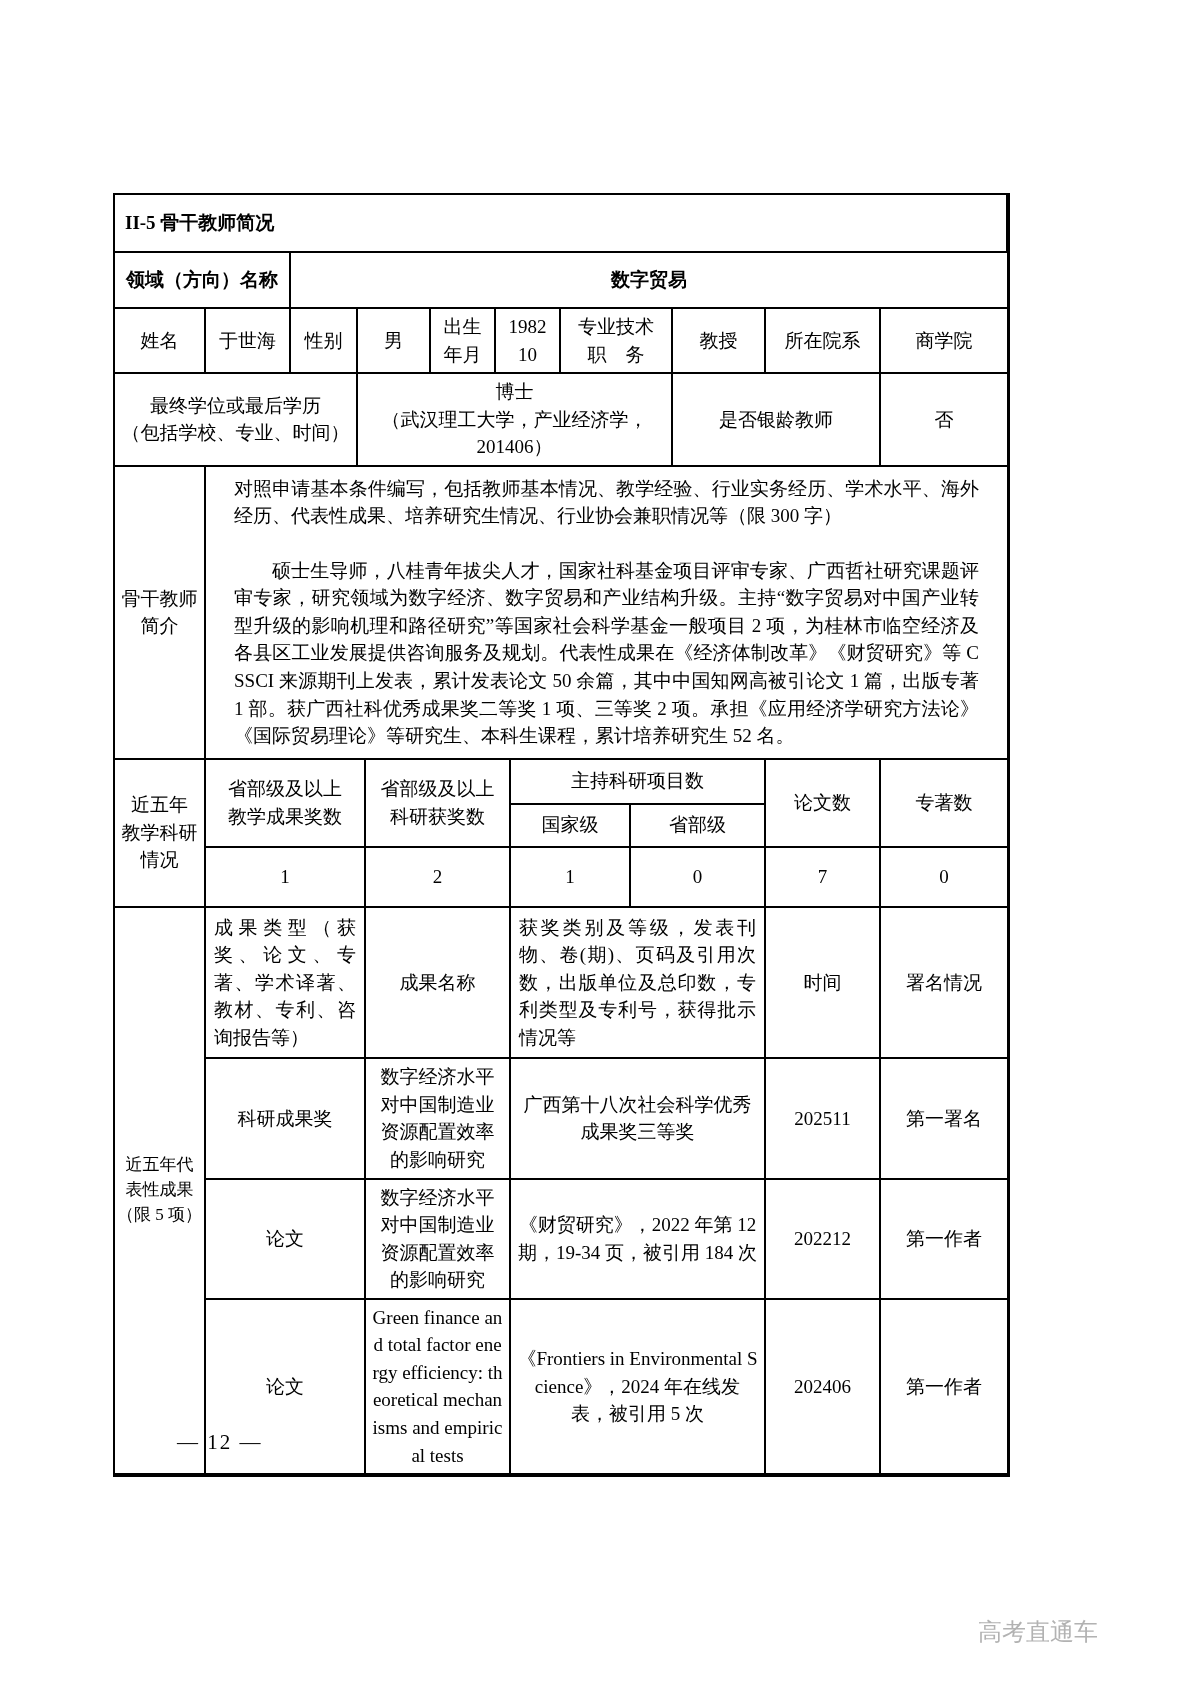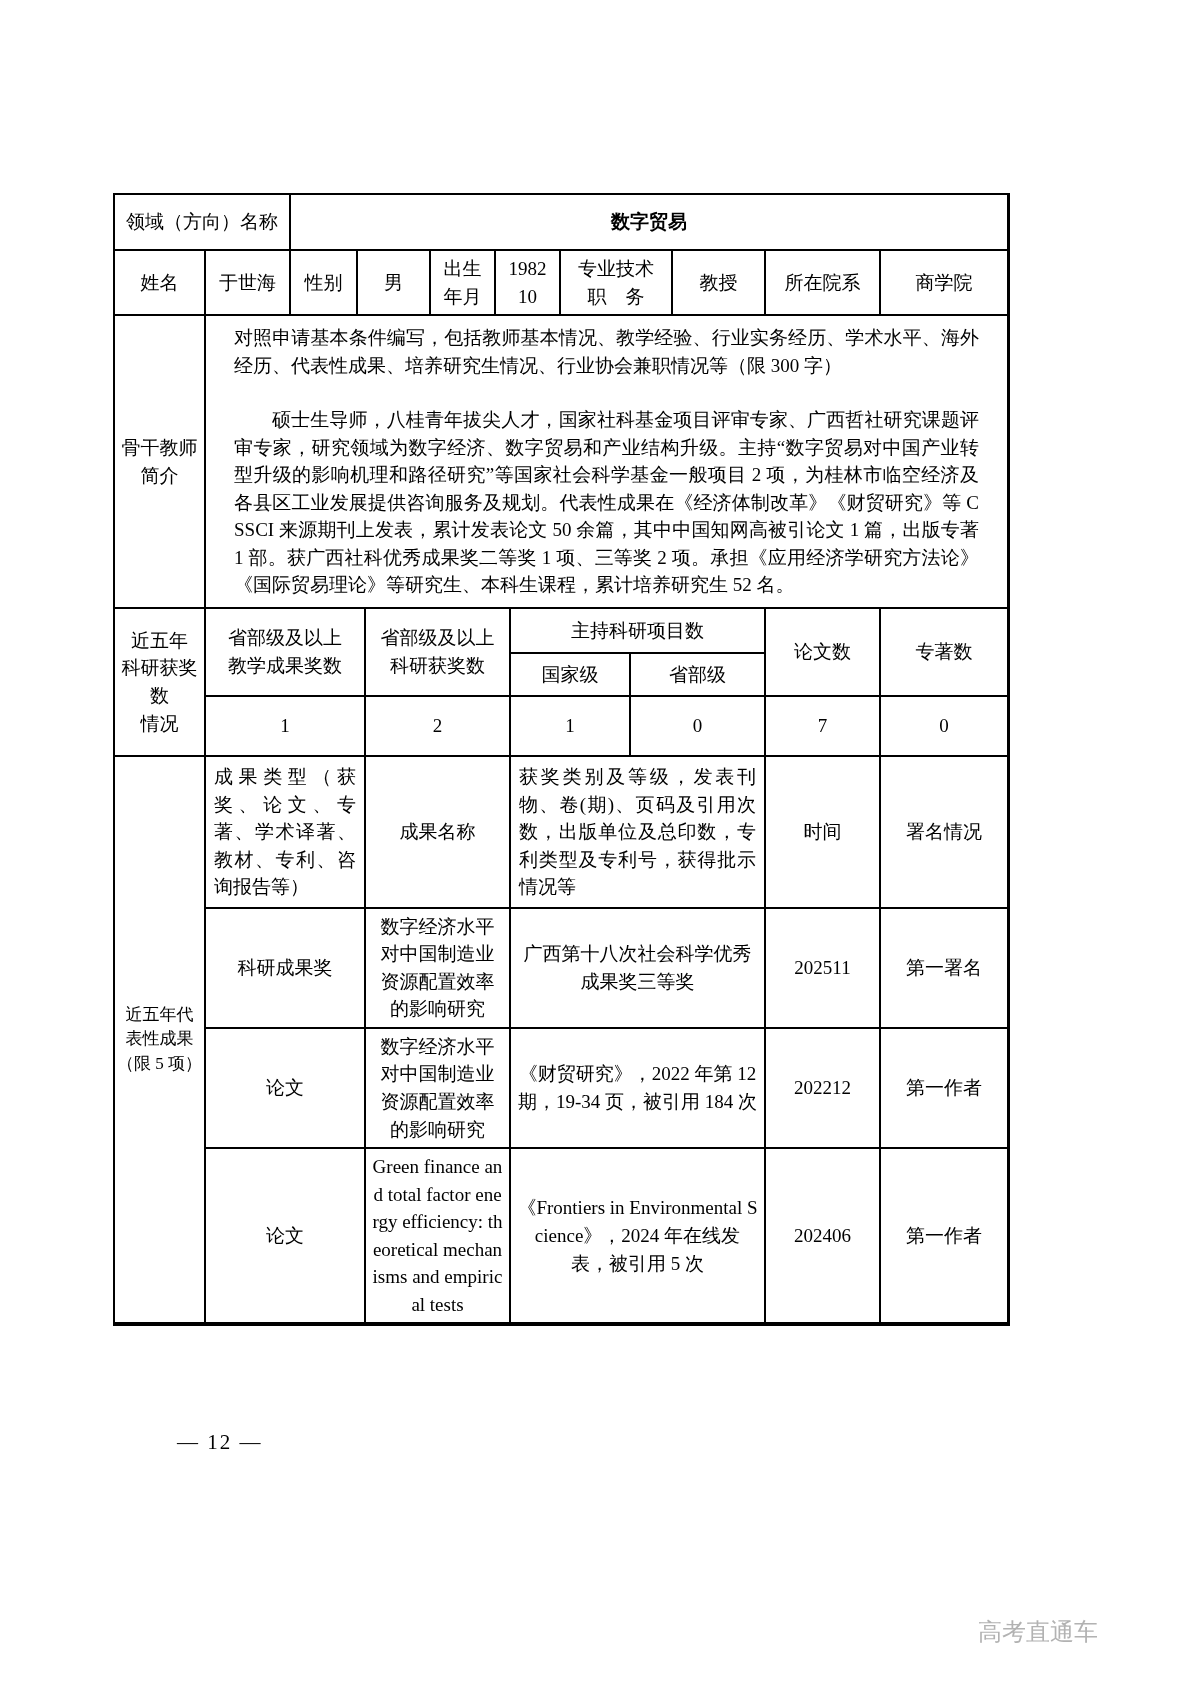--- a/index.html
+++ b/index.html
@@ -18,21 +18,21 @@
   table.sec td {
     border-right: 2px solid #000; border-bottom: 2px solid #000;
     font-size: 19px; line-height: 1.45;
     text-align: center; vertical-align: middle;
     padding: 4px 6px; word-break: break-all;
   }
   td.last { border-right: none; }
   td.nobottom { border-bottom: none; }
   .pre { white-space: pre-line; }
   .title-cell { text-align: left !important; font-weight: bold; font-size: 20px; padding: 10px 10px !important; }
-  .bold { font-weight: normal; }
+  .bold { font-weight: bold; }
   .domain-value { font-weight: bold; font-size: 20px; }
   .section-label { padding: 4px 2px !important; }
   .section-label.small { font-size: 17px !important; }
   .intro-cell {
     text-align: justify !important; vertical-align: top !important;
     padding: 8px 28px !important; line-height: 27px;
   }
   .intro-p2 { text-indent: 2em; margin-top: 27px; text-align: justify; }
   .hdr-left { text-align: justify !important; padding: 6px 8px !important; }
   .en { word-break: normal; }
@@ -44,20 +44,27 @@
     position: absolute; left: 978px; top: 1616px;
     font-size: 24px; color: #b2b2b2;
     font-family: "Liberation Sans", "DejaVu Sans", sans-serif;
   }
 </style>
 </head>
 <body>
 
 <div class="table-wrap">
 
+  <table class="sec">
+    <tbody>
+        <tr style="height:57px">
+      <td class="title-cell last">II-5 骨干教师简况</td>
+    </tr>
+  </tbody>
+    </table>
 
   <table class="sec">
     <colgroup>
         <col style="width:175px">
         <col style="width:718px">
       </colgroup>
     <tbody>
         <tr style="height:55px">
       <td class="bold">领域（方向）名称</td>
       <td class="domain-value last">数字贸易</td>
@@ -90,20 +97,39 @@
 10</td>
       <td class="pre">专业技术
 职　务</td>
       <td>教授</td>
       <td>所在院系</td>
       <td class="last">商学院</td>
     </tr>
   </tbody>
     </table>
 
+  <table class="sec">
+    <colgroup>
+        <col style="width:242px">
+        <col style="width:315px">
+        <col style="width:208px">
+        <col style="width:128px">
+      </colgroup>
+    <tbody>
+        <tr style="height:84px">
+      <td class="pre">最终学位或最后学历
+（包括学校、专业、时间）</td>
+      <td class="pre">博士
+（武汉理工大学，产业经济学，
+201406）</td>
+      <td>是否银龄教师</td>
+      <td class="last">否</td>
+    </tr>
+  </tbody>
+    </table>
 
   <table class="sec">
     <colgroup>
         <col style="width:90px">
         <col style="width:803px">
       </colgroup>
     <tbody>
         <tr style="height:270px">
       <td class="section-label pre">骨干教师
 简介</td>
@@ -121,21 +147,21 @@
         <col style="width:160px">
         <col style="width:145px">
         <col style="width:120px">
         <col style="width:135px">
         <col style="width:115px">
         <col style="width:128px">
     </colgroup>
     <tbody>
         <tr style="height:44px">
       <td rowspan="3" class="section-label pre">近五年
-科研获奖数
+教学科研
 情况</td>
       <td rowspan="2" class="pre">省部级及以上
 教学成果奖数</td>
       <td rowspan="2" class="pre">省部级及以上
 科研获奖数</td>
       <td colspan="2">主持科研项目数</td>
       <td rowspan="2">论文数</td>
       <td rowspan="2" class="last">专著数</td>
     </tr>
     <tr style="height:43px">

